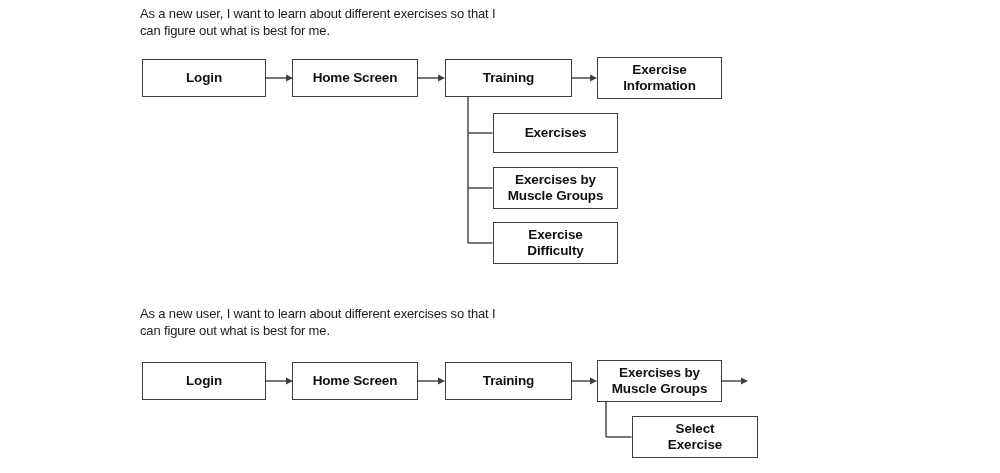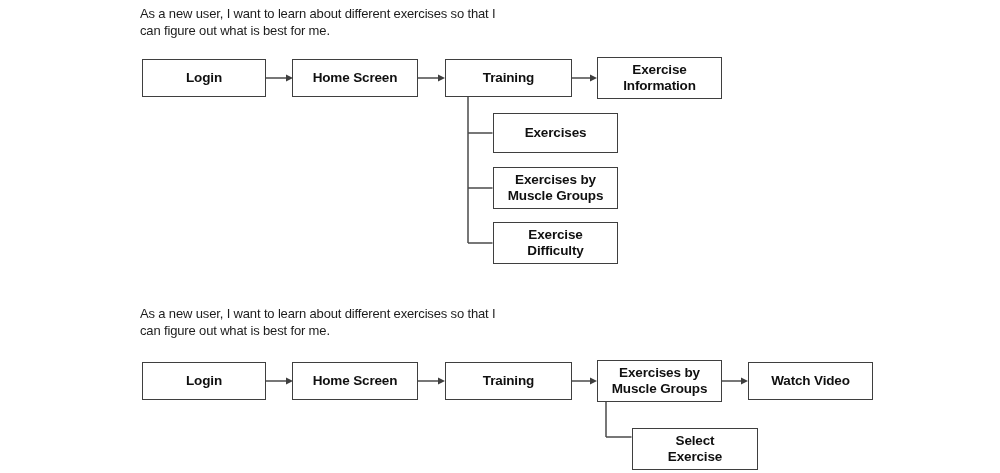--- a/index.html
+++ b/index.html
@@ -130,18 +130,17 @@
 
   <div class="node" style="left:142px; top:362px; width:124px; height:38px;">Login</div>
 
   <div class="node" style="left:292px; top:362px; width:126px; height:38px;">Home Screen</div>
 
   <div class="node" style="left:445px; top:362px; width:127px; height:38px;">Training</div>
 
   <div class="node" style="left:597px; top:360px; width:125px; height:42px;">Exercises by
 Muscle Groups</div>
 
-  <div class="node" style="left:748px; top:362px; width:125px; height:38px;">Watch Video</div>
 
-  <div class="node" style="left:632px; top:416px; width:126px; height:42px;margin-top:12px;">Select
+  <div class="node" style="left:632px; top:416px; width:126px; height:42px;">Select
 Exercise</div>
 
 </div>
 
 </body></html>

